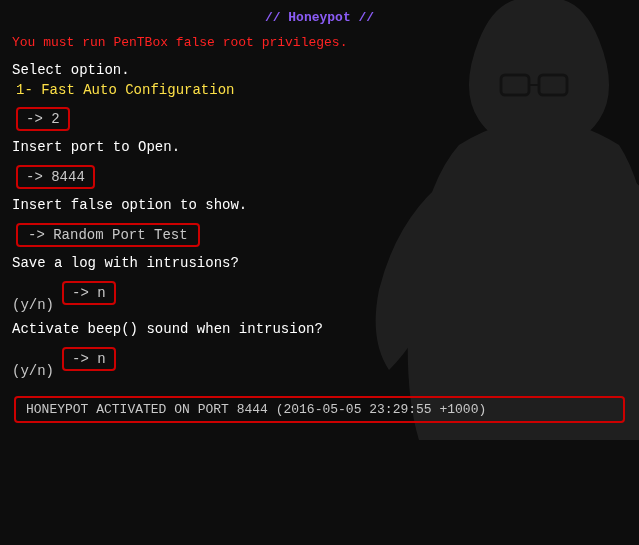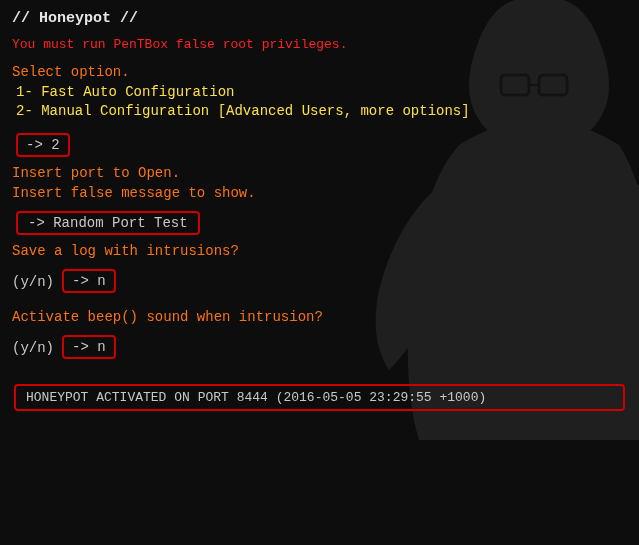--- a/index.html
+++ b/index.html
@@ -32,34 +32,35 @@
     }
 
     .terminal {
       position: relative;
       z-index: 1;
       padding: 10px 12px;
       height: 100%;
     }
 
     .title-line {
-      color: #e5e5e5;
+      color: #8b5cf6;
       font-weight: bold;
       margin-bottom: 10px;
-      font-size: 15px;
+      font-size: 13px;
+      text-align: center;
     }
 
     .warning-line {
       color: #ff2222;
       margin-bottom: 12px;
       font-size: 13px;
     }
 
     .prompt-line {
-      color: #f97316;
+      color: #ffffff;
       margin-bottom: 6px;
     }
 
     .option-line {
       color: #fde047;
       margin-bottom: 3px;
       padding-left: 4px;
     }
 
     .input-box {
@@ -93,21 +94,21 @@
       padding: 4px 10px;
       color: #c8c8c8;
       background: transparent;
       margin: 17px 2px 0 2px;
       font-family: 'Courier New', Courier, monospace;
       font-size: 13px;
     }
 
     .yn-row {
       display: flex;
-      align-items: center;
+      align-items: flex-end;
       margin-bottom: 8px;
     }
 
     .yn-label {
       color: #c8c8c8;
       margin-right: 4px;
     }
 
     .mb4 { margin-bottom: 4px; }
     .mb8 { margin-bottom: 8px; }
@@ -133,30 +134,32 @@
 
 <div class="terminal">
 
   <div class="title-line">// Honeypot //</div>
 
   <div class="warning-line">You must run PenTBox false root privileges.</div>
 
   <div class="prompt-line mb4">Select option.</div>
 
   <div class="option-line">1- Fast Auto Configuration</div>
-  <div class="option-line mb8">2- Manual Configuration [Advanced Users, more options]</div>
 
   <div>
     <span class="input-box">-&gt; 2</span>
   </div>
 
   <div class="prompt-line mb4">Insert port to Open.</div>
 
+  <div>
+    <span class="input-box">-&gt; 8444</span>
+  </div>
 
-  <div class="prompt-line mb4">Insert false message to show.</div>
+  <div class="prompt-line mb4">Insert false option to show.</div>
 
   <div>
     <span class="input-box-wide">-&gt; Random Port Test</span>
   </div>
 
   <div class="prompt-line mb4">Save a log with intrusions?</div>
 
   <div class="yn-row">
     <span class="yn-label">(y/n)</span>
     <span class="input-box">-&gt; n</span>

